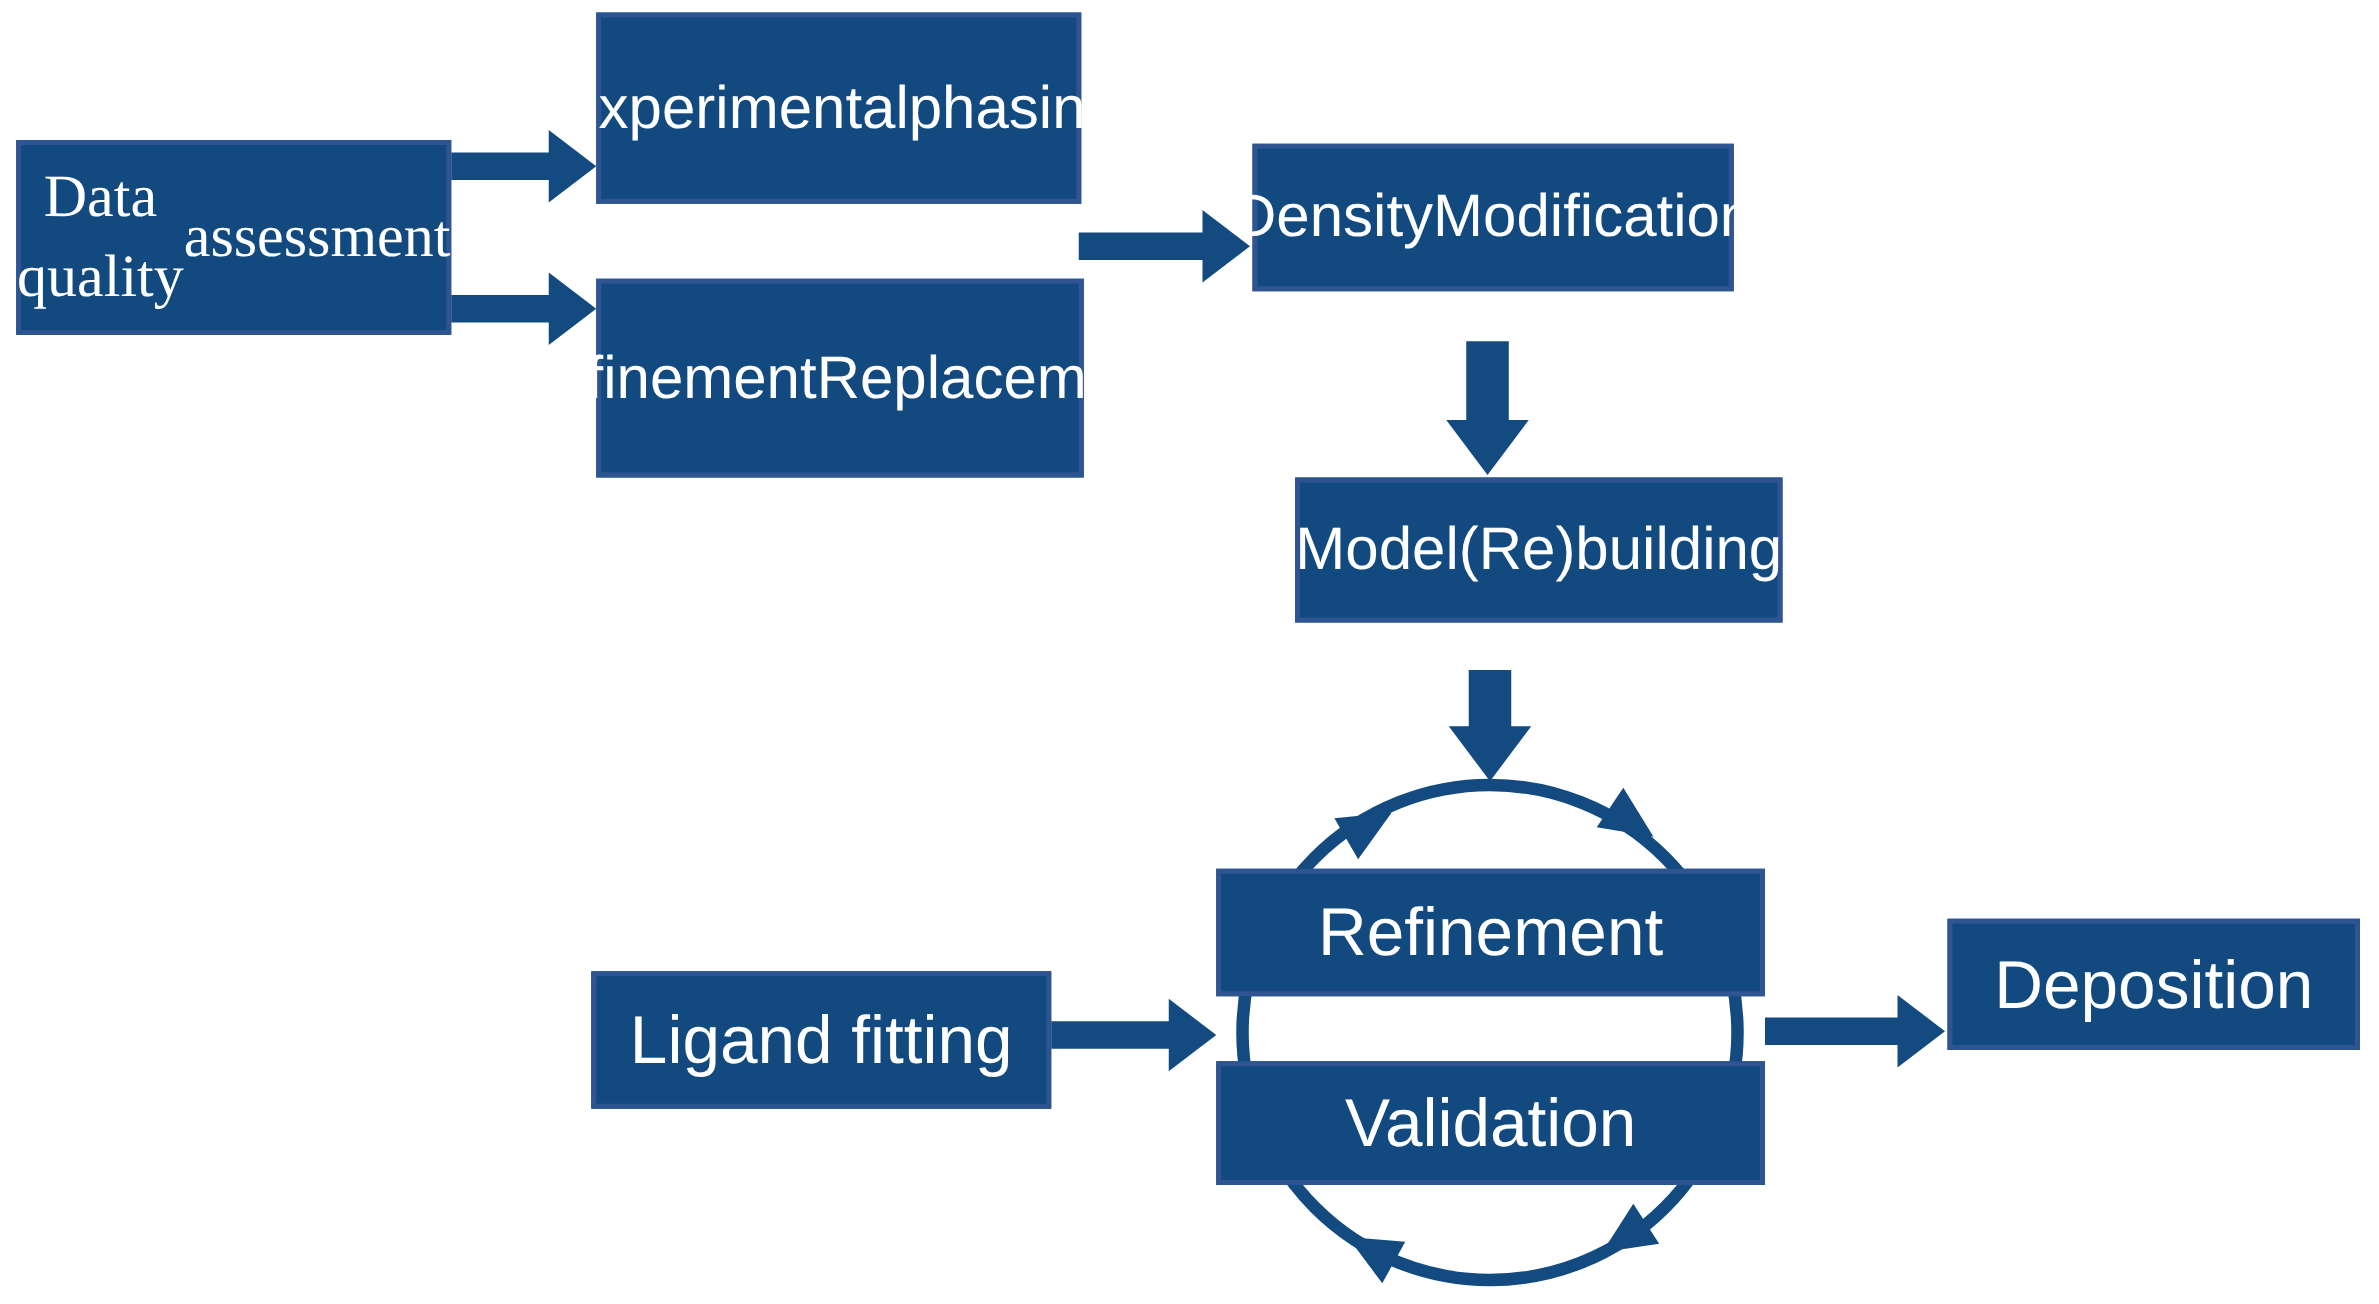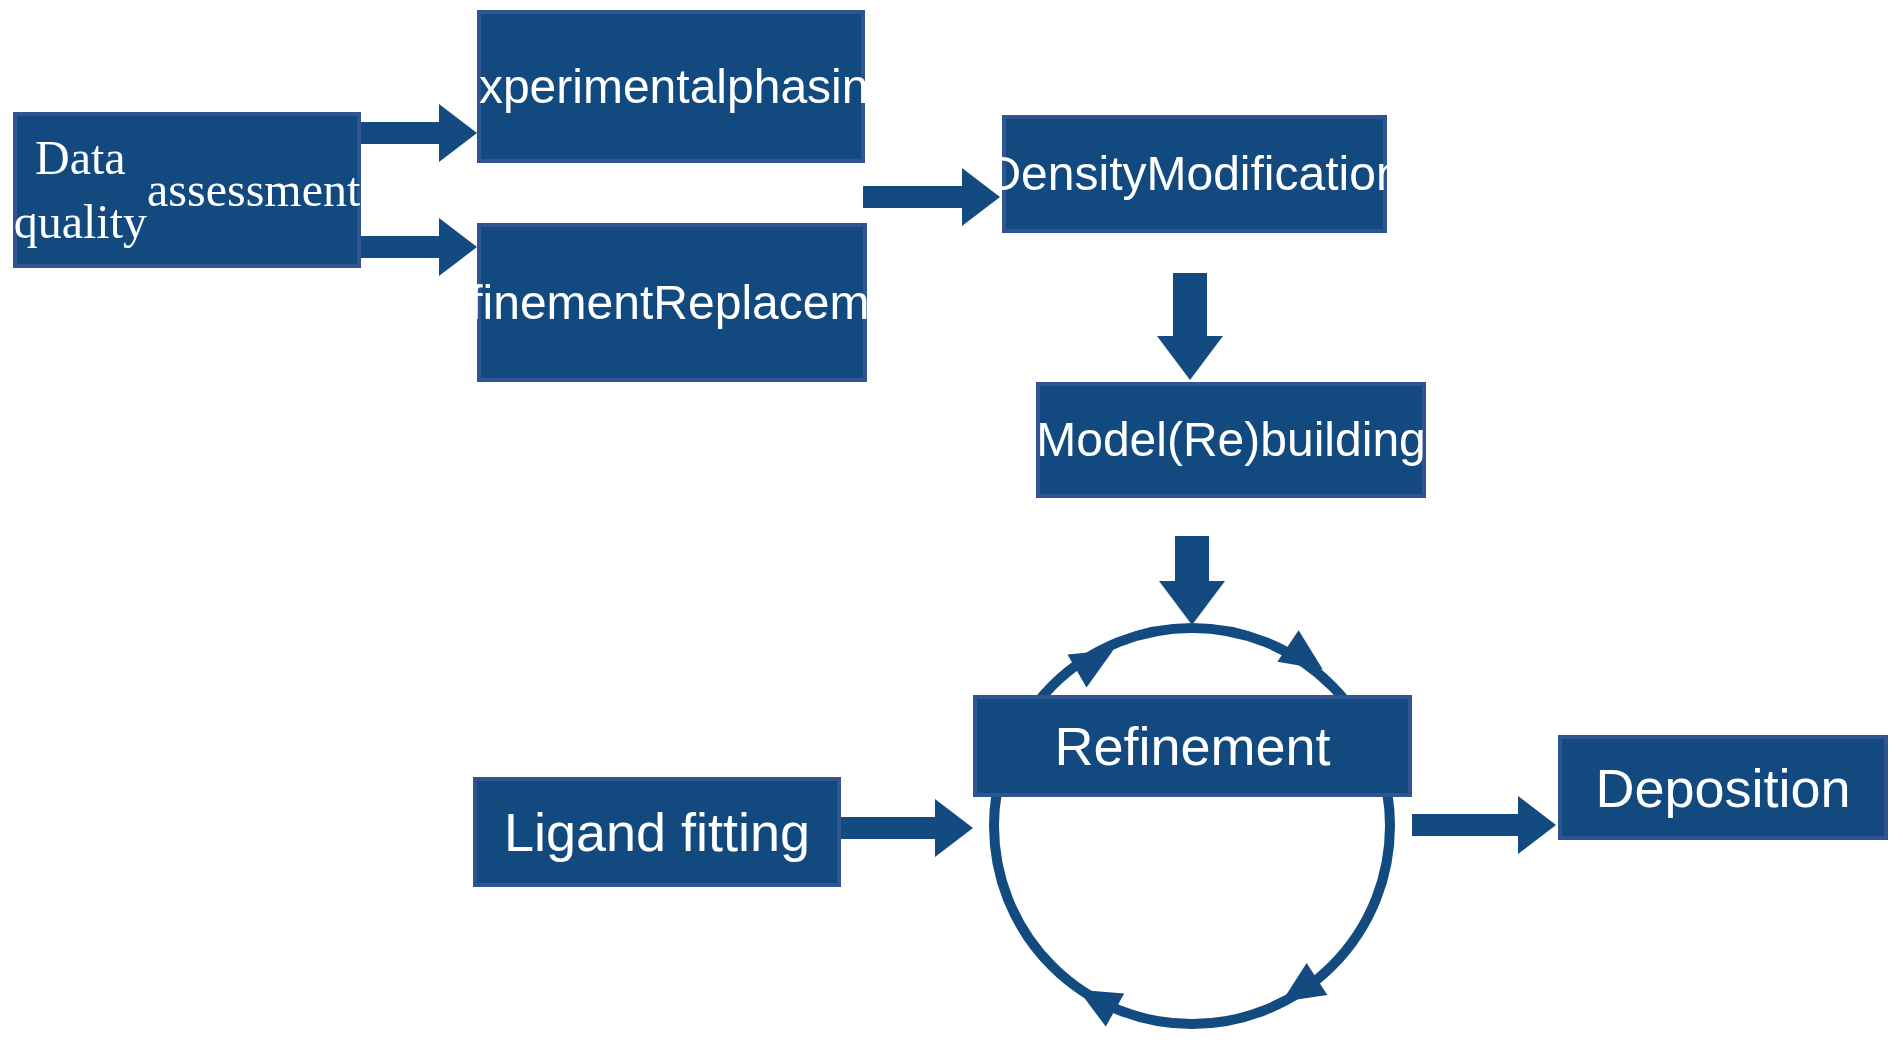--- a/index.html
+++ b/index.html
@@ -88,20 +88,23 @@
 
   <div class="node n-model-rebuilding">
     <span>Model</span>
     <span>(Re)building</span>
   </div>
 
   <div class="node small n-refinement">
     <span>Refinement</span>
   </div>
 
+  <div class="node small n-validation">
+    <span>Validation</span>
+  </div>
 
   <div class="node small n-ligand-fitting">
     <span>Ligand fitting</span>
   </div>
 
   <div class="node small n-deposition">
     <span>Deposition</span>
   </div>
 
 </div>

